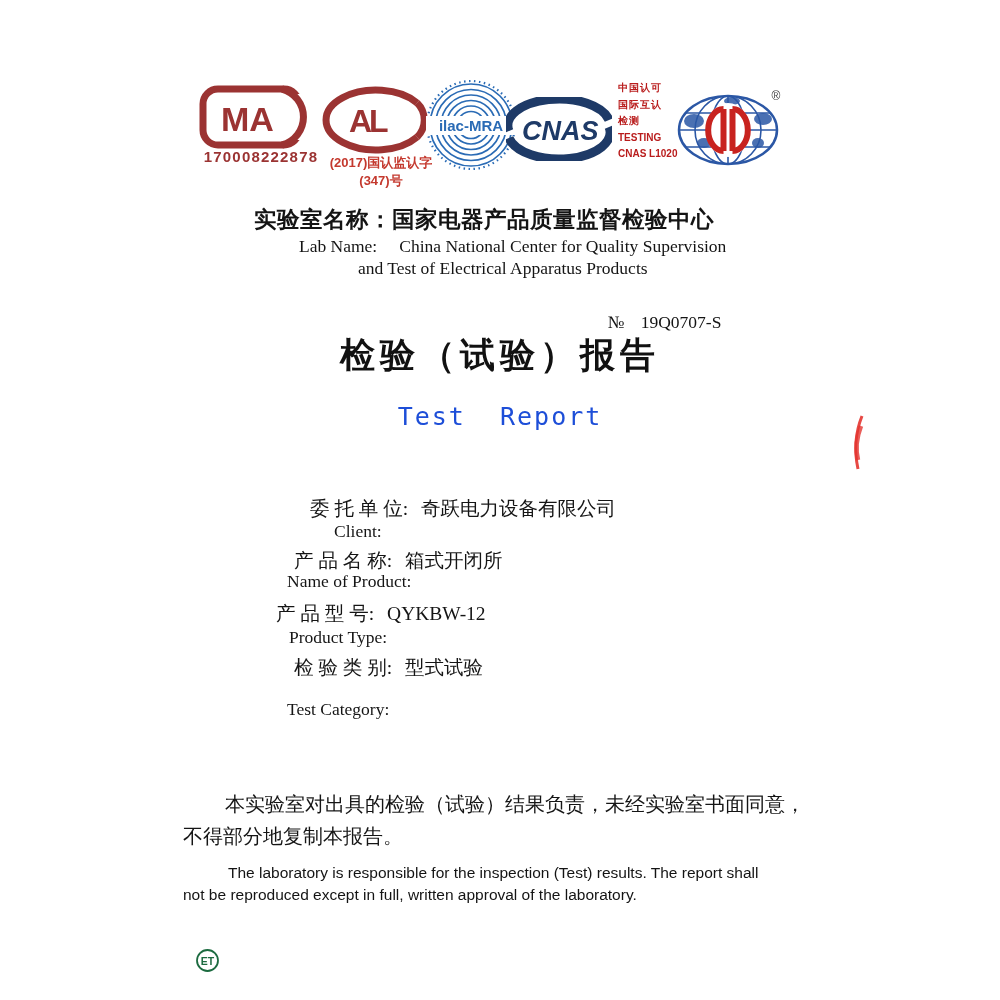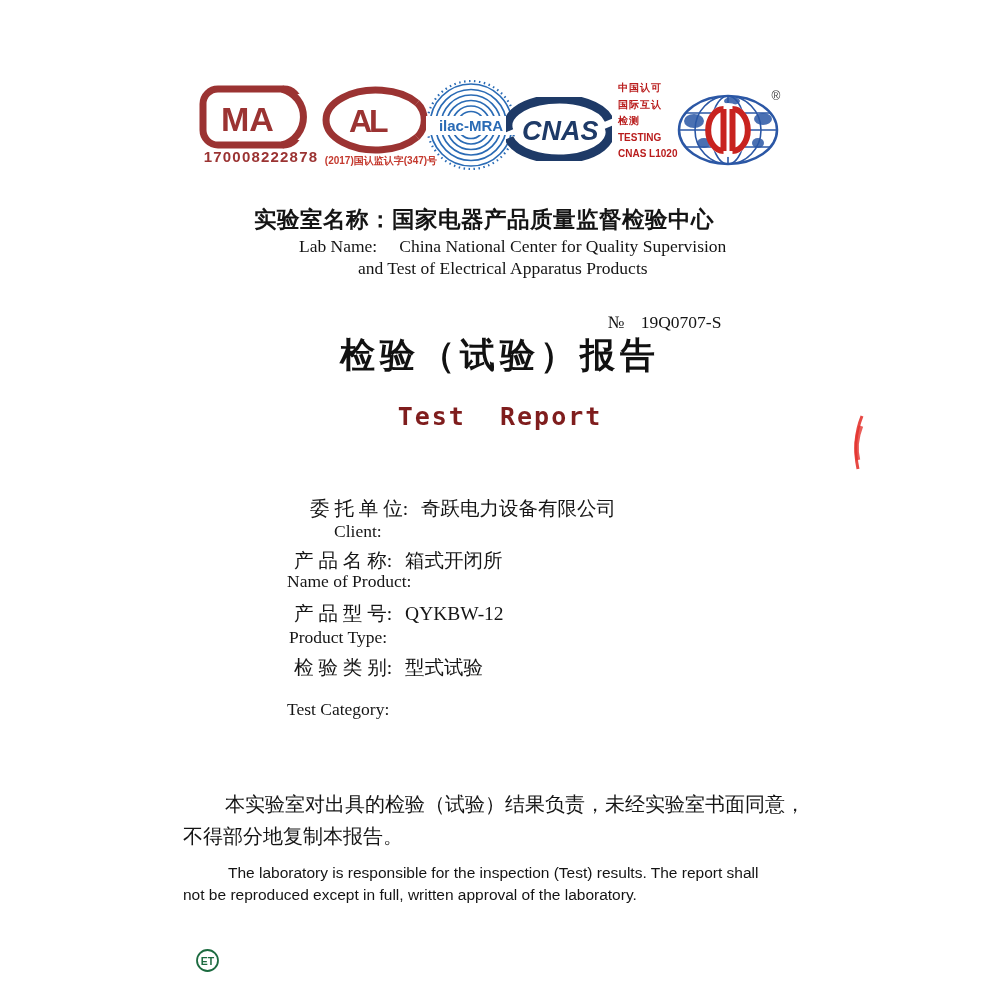--- a/index.html
+++ b/index.html
@@ -5,49 +5,49 @@
   html,body{margin:0;padding:0;background:#e8e8e8;}
   #page{
     position:relative;width:1000px;height:1000px;background:#ffffff;
     font-family:"Liberation Serif",serif;color:#1a1a1a;overflow:hidden;
   }
   .abs{position:absolute;}
 
   
   .logo-caption{font-family:"Liberation Sans",sans-serif;font-weight:bold;text-align:center;}
   #cma-number{left:198px;top:148px;width:126px;font-size:15px;letter-spacing:1.2px;color:#9b3332;}
-  #al-caption{left:316px;top:154px;width:130px;font-size:10px;color:#c4392e;font-weight:bold;
+  #al-caption{left:316px;top:154px;width:130px;font-size:13px;color:#c4392e;font-weight:bold;
               font-family:"Liberation Sans",sans-serif;text-align:center;}
   #accreditation-text{left:618px;top:80px;width:110px;color:#b91c1c;
       font-family:"Liberation Sans",sans-serif;font-weight:bold;font-size:10px;line-height:16.5px;}
   #accreditation-text .cjk{letter-spacing:1px;}
 
   
   #lab-name-cn{left:254px;top:204px;font-size:22.5px;font-weight:600;letter-spacing:0.5px;color:#141414;}
   #lab-name-en1{left:299px;top:236px;font-size:17.5px;color:#141414;}
   #lab-name-en1 .gap{display:inline-block;width:22px;}
   #lab-name-en2{left:358px;top:258px;font-size:17.5px;color:#141414;}
 
   
   #report-number{left:608px;top:312px;font-size:17.5px;color:#141414;}
   #report-number .gap{display:inline-block;width:16px;}
 
   
   #title-cn{left:0;top:332px;width:1000px;text-align:center;font-size:35px;font-weight:700;
             letter-spacing:5px;color:#111;font-family:"Liberation Sans",sans-serif;}
-  #title-en{left:0;top:402px;width:1000px;text-align:center;font-size:25px;font-weight:700;
-            letter-spacing:2px;white-space:pre;color:#7f1d1d;font-family:"DejaVu Sans Mono",monospace;}
+  #title-en{left:0;top:402px;width:1000px;text-align:center;font-size:25px;font-weight:400;
+            letter-spacing:2px;white-space:pre;color:#1d4ed8;font-family:"DejaVu Sans Mono",monospace;}
 
   
   .field-cn{font-size:19.5px;color:#151515;}
   .field-cn .value{margin-left:13px;}
   .field-en{font-size:17.5px;color:#151515;}
   #f0-cn{left:310px;top:495px;} #f0-en{left:334px;top:521px;}
   #f1-cn{left:294px;top:547px;} #f1-en{left:287px;top:571px;}
-  #f2-cn{left:294px;top:600px;} #f2-en{left:289px;top:627px;}
+  #f2-cn{left:276px;top:600px;} #f2-en{left:289px;top:627px;}
   #f3-cn{left:294px;top:654px;} #f3-en{left:287px;top:680px;margin-top:19px;}
 
   
   #statement-cn{left:183px;top:788px;width:655px;font-size:20px;line-height:32px;color:#151515;}
   #statement-cn .indent{text-indent:42px;}
   #statement-en{left:183px;top:862px;width:645px;font-size:15.5px;line-height:22px;color:#141414;
                 font-family:"Liberation Sans",sans-serif;}
   #statement-en .indent{text-indent:45px;}
 
   svg text{font-family:"Liberation Sans",sans-serif;}

